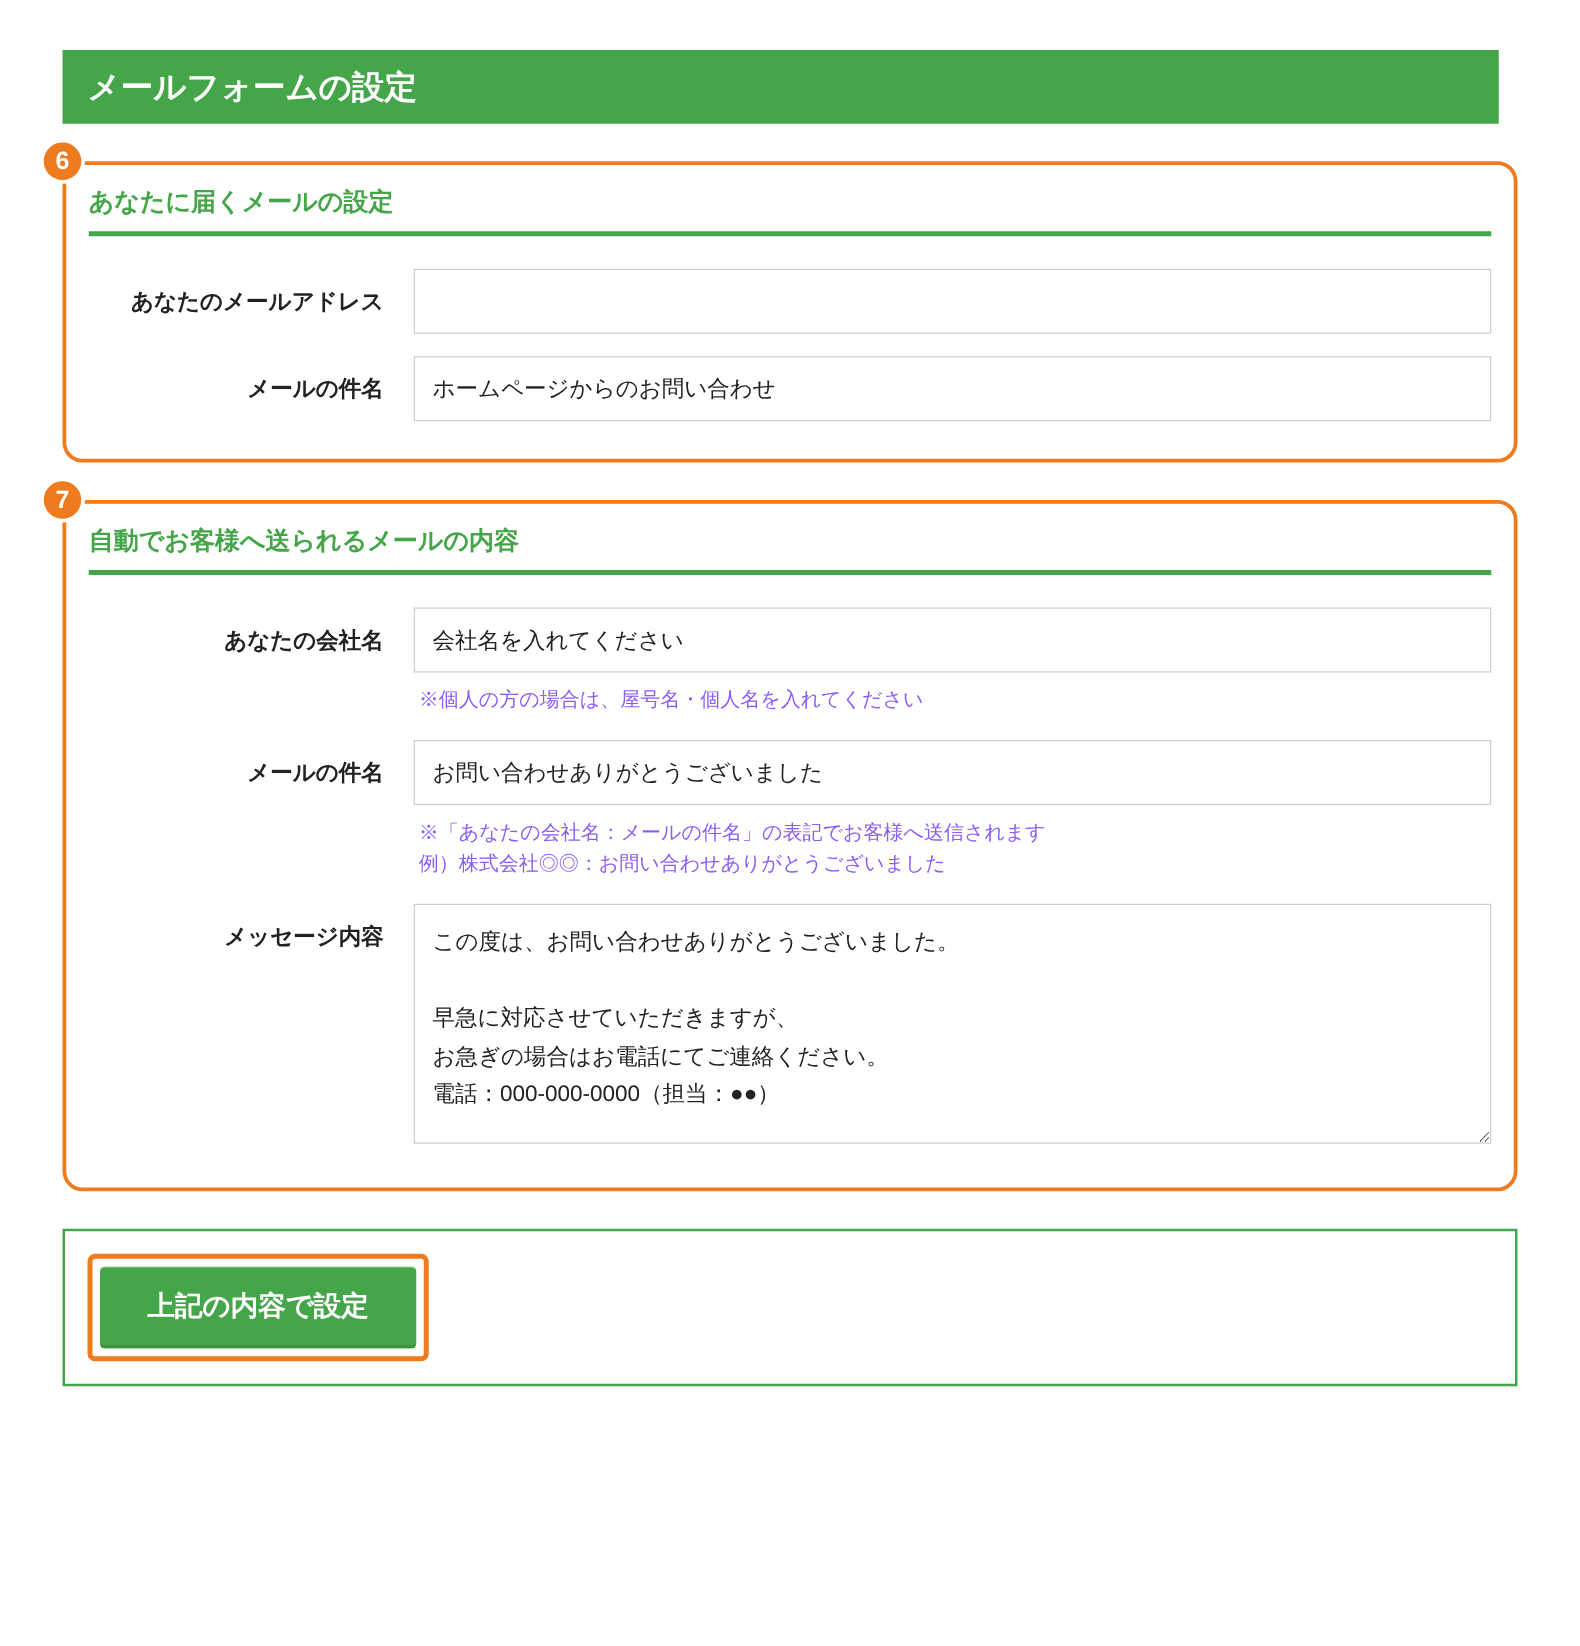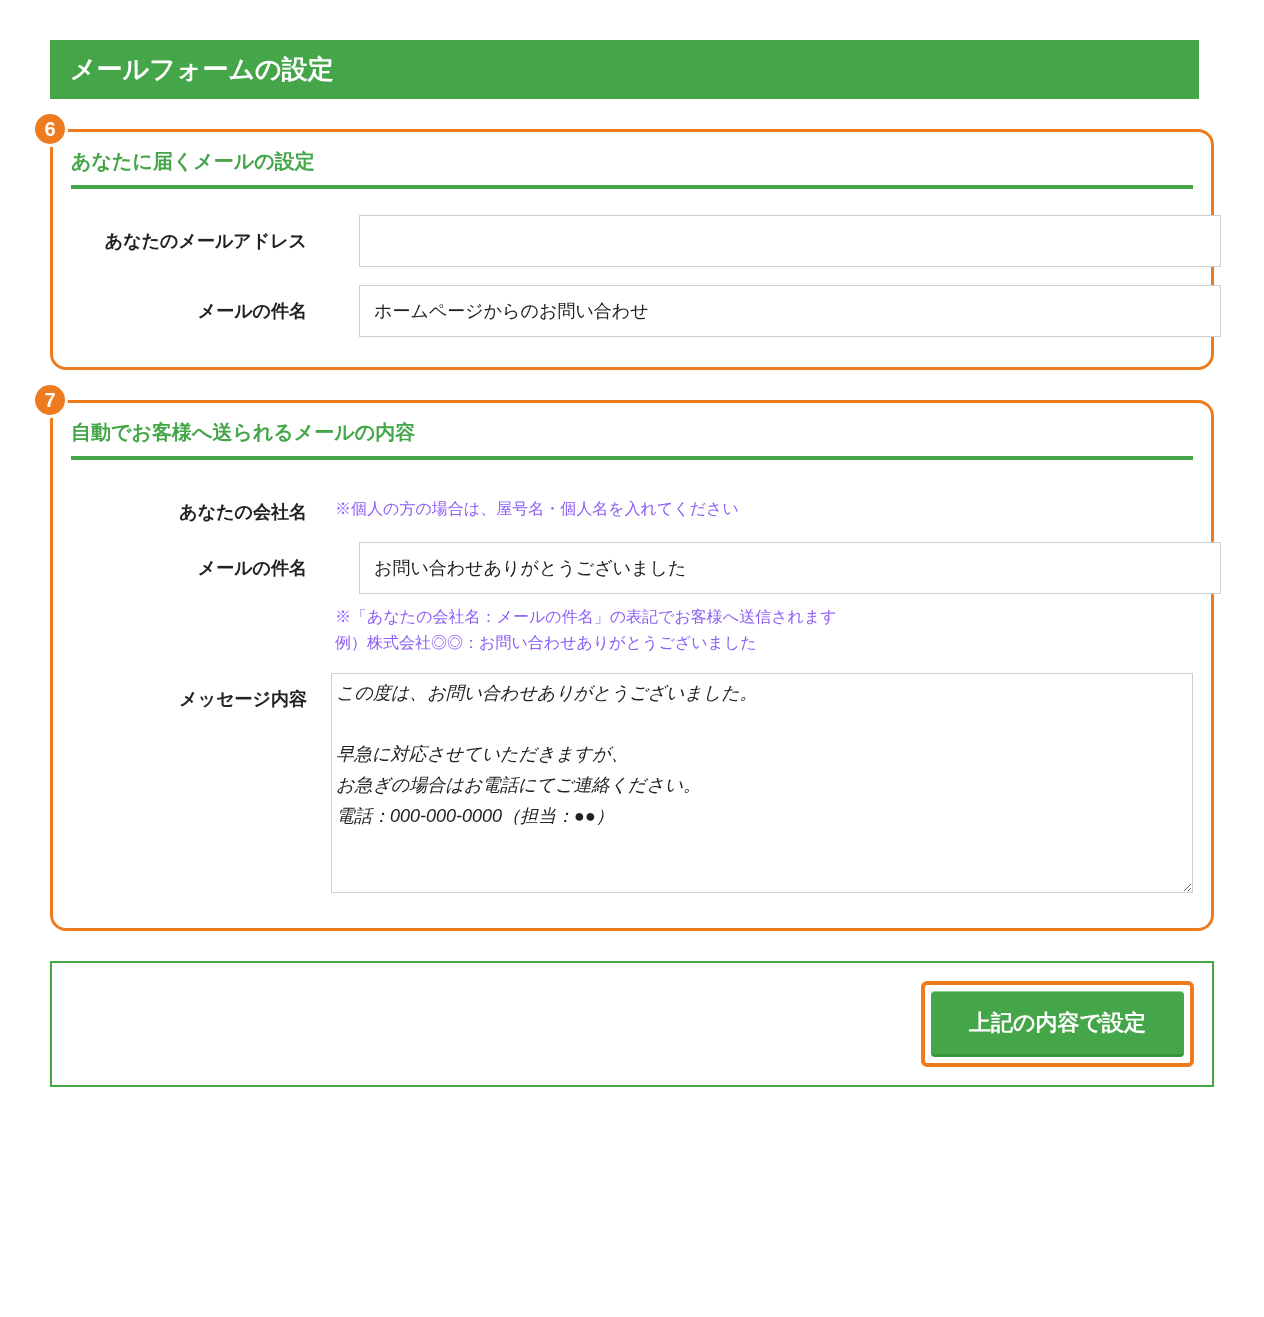--- a/index.html
+++ b/index.html
@@ -81,46 +81,44 @@
   }
   .text-input{
     width:100%;
     height:52px;
     border:1px solid var(--border-grey);
     padding:0 14px;
     font-size:18px;
     font-family:inherit;
     color:var(--text);
     outline:none;
-    margin-left:28px;
   }
   .text-area{
     width:100%;
-    height:220px;
+    height:192px;
     border:1px solid var(--border-grey);
-    padding:4px;
+    padding:14px;
     font-size:18px;
     font-family:inherit;
     color:var(--text);
     outline:none;
     resize:both;
     line-height:1.7;
-    font-style:italic;
   }
   .hint{
     font-size:16px;
     color:#8b5cf6;
     padding:10px 4px 0 4px;
     line-height:1.6;
   }
   .submit-wrap{
     border:2px solid var(--green);
     padding:18px;
     display:flex;
-    justify-content:flex-end;
+    justify-content:flex-start;
     margin-top:28px;
   }
   .submit-outline{
     border:4px solid var(--orange);
     border-radius:6px;
     padding:6px;
     display:inline-block;
   }
   .submit-btn{
     background:var(--green);
@@ -163,20 +161,21 @@
 </div>
 
 <div class="section-wrap">
   <div class="step-badge">7</div>
   <div class="section-box">
     <div class="section-heading">自動でお客様へ送られるメールの内容</div>
 
     <div class="form-row">
       <div class="form-label">あなたの会社名</div>
       <div class="form-field">
+        <input class="text-input" type="text" value="会社名を入れてください" style="">
         <div class="hint">※個人の方の場合は、屋号名・個人名を入れてください</div>
       </div>
     </div>
 
     <div class="form-row">
       <div class="form-label">メールの件名</div>
       <div class="form-field">
         <input class="text-input" type="text" value="お問い合わせありがとうございました" style="">
         <div class="hint">
           <span>※「あなたの会社名：メールの件名」の表記でお客様へ送信されます</span><br>

